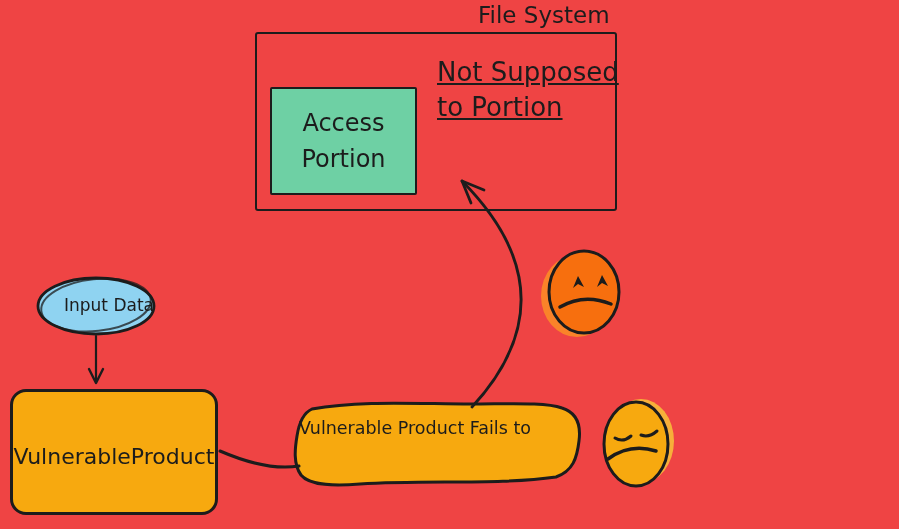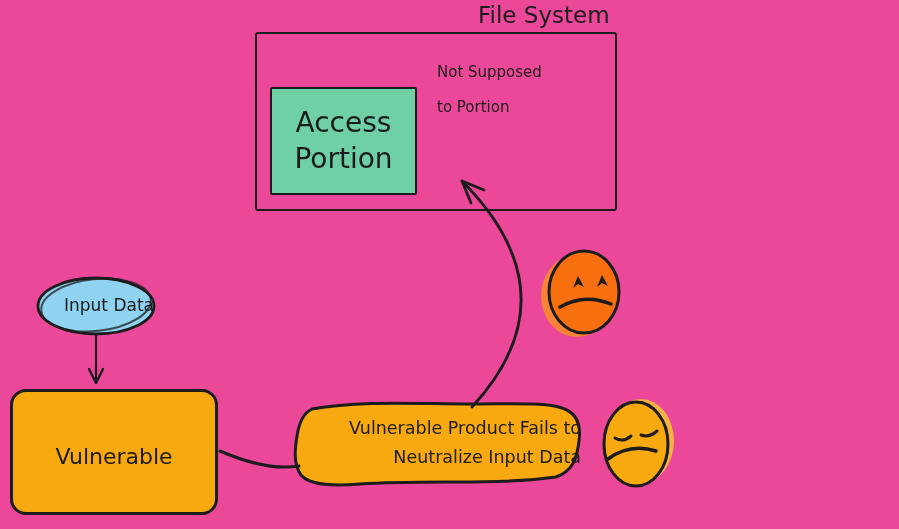--- a/index.html
+++ b/index.html
@@ -1,20 +1,20 @@
 <!DOCTYPE html>
 <html><head>
 <meta charset="utf-8">
 <style>
   html, body { margin: 0; padding: 0; background: #ffffff; }
   .stage {
     position: relative;
     width: 899px;
     height: 529px;
-    background: #ec4899;
+    background: #ef4444;
     font-family: "DejaVu Sans", sans-serif;
     color: #1c1c1c;
     overflow: hidden;
   }
   .abs { position: absolute; }
   .layer-svg { position: absolute; left: 0; top: 0; z-index: 2; }
   .txt { position: absolute; z-index: 3; white-space: nowrap; }
 
   
   .fs-box {
@@ -26,40 +26,40 @@
 
   
   .green-box {
     left: 270px; top: 87px; width: 147px; height: 108px;
     background: #6ed0a4; border: 2.6px solid #1c1c1c; border-radius: 2px;
     z-index: 1; box-sizing: border-box;
   }
   .access-label {
     left: 270px; top: 87px; width: 147px; height: 108px;
     display: flex; flex-direction: column; align-items: center; justify-content: center;
-    font-size: 28px; line-height: 36px; text-align: center;
+    font-size: 24px; line-height: 36px; text-align: center;
   }
-  .not-supposed { left: 437px; top: 55px; font-size: 15px; line-height: 35px; }
+  .not-supposed { left: 437px; top: 55px; font-size: 26px; line-height: 35px; text-decoration: underline; }
 
   
   .vp-box {
     left: 10px; top: 389px; width: 208px; height: 126px;
     background: #f7a90f; border: 3.5px solid #1c1c1c; border-radius: 16px;
     z-index: 1; box-sizing: border-box;
   }
   .vp-label {
     left: 10px; top: 389px; width: 208px; height: 135px;
     display: flex; flex-direction: row; align-items: center; justify-content: center;
     font-size: 22px; line-height: 35px; text-align: center;
   }
 
   
   .ribbon-label {
     left: 299px; top: 414px; width: 282px;
-    text-align: right; font-size: 17.5px; line-height: 29px;
+    text-align: left; font-size: 17.5px; line-height: 29px;
   }
 
   
   .input-label { left: 38px; top: 295px; width: 118px; text-align: center; font-size: 17px; padding-left: 12px; }
 
   
   .outcome-note { left: 655px; top: 250px; font-size: 18px; line-height: 27.5px; }
 
   .line { display: block; }
 </style>
@@ -129,21 +129,21 @@
 
   <div class="txt access-label" style="white-space:normal;">
     <span class="line">Access</span>
     <span class="line">Portion</span>
   </div>
 
   <div class="txt input-label">Input Data</div>
 
   <div class="txt vp-label" style="white-space:normal;">
     <span class="line">Vulnerable</span>
+    <span class="line">Product</span>
   </div>
 
   <div class="txt ribbon-label">
     <span class="line">Vulnerable Product Fails to</span>
-    <span class="line">Neutralize Input Data</span>
   </div>
 
 
 </div>
 
 </body></html>

